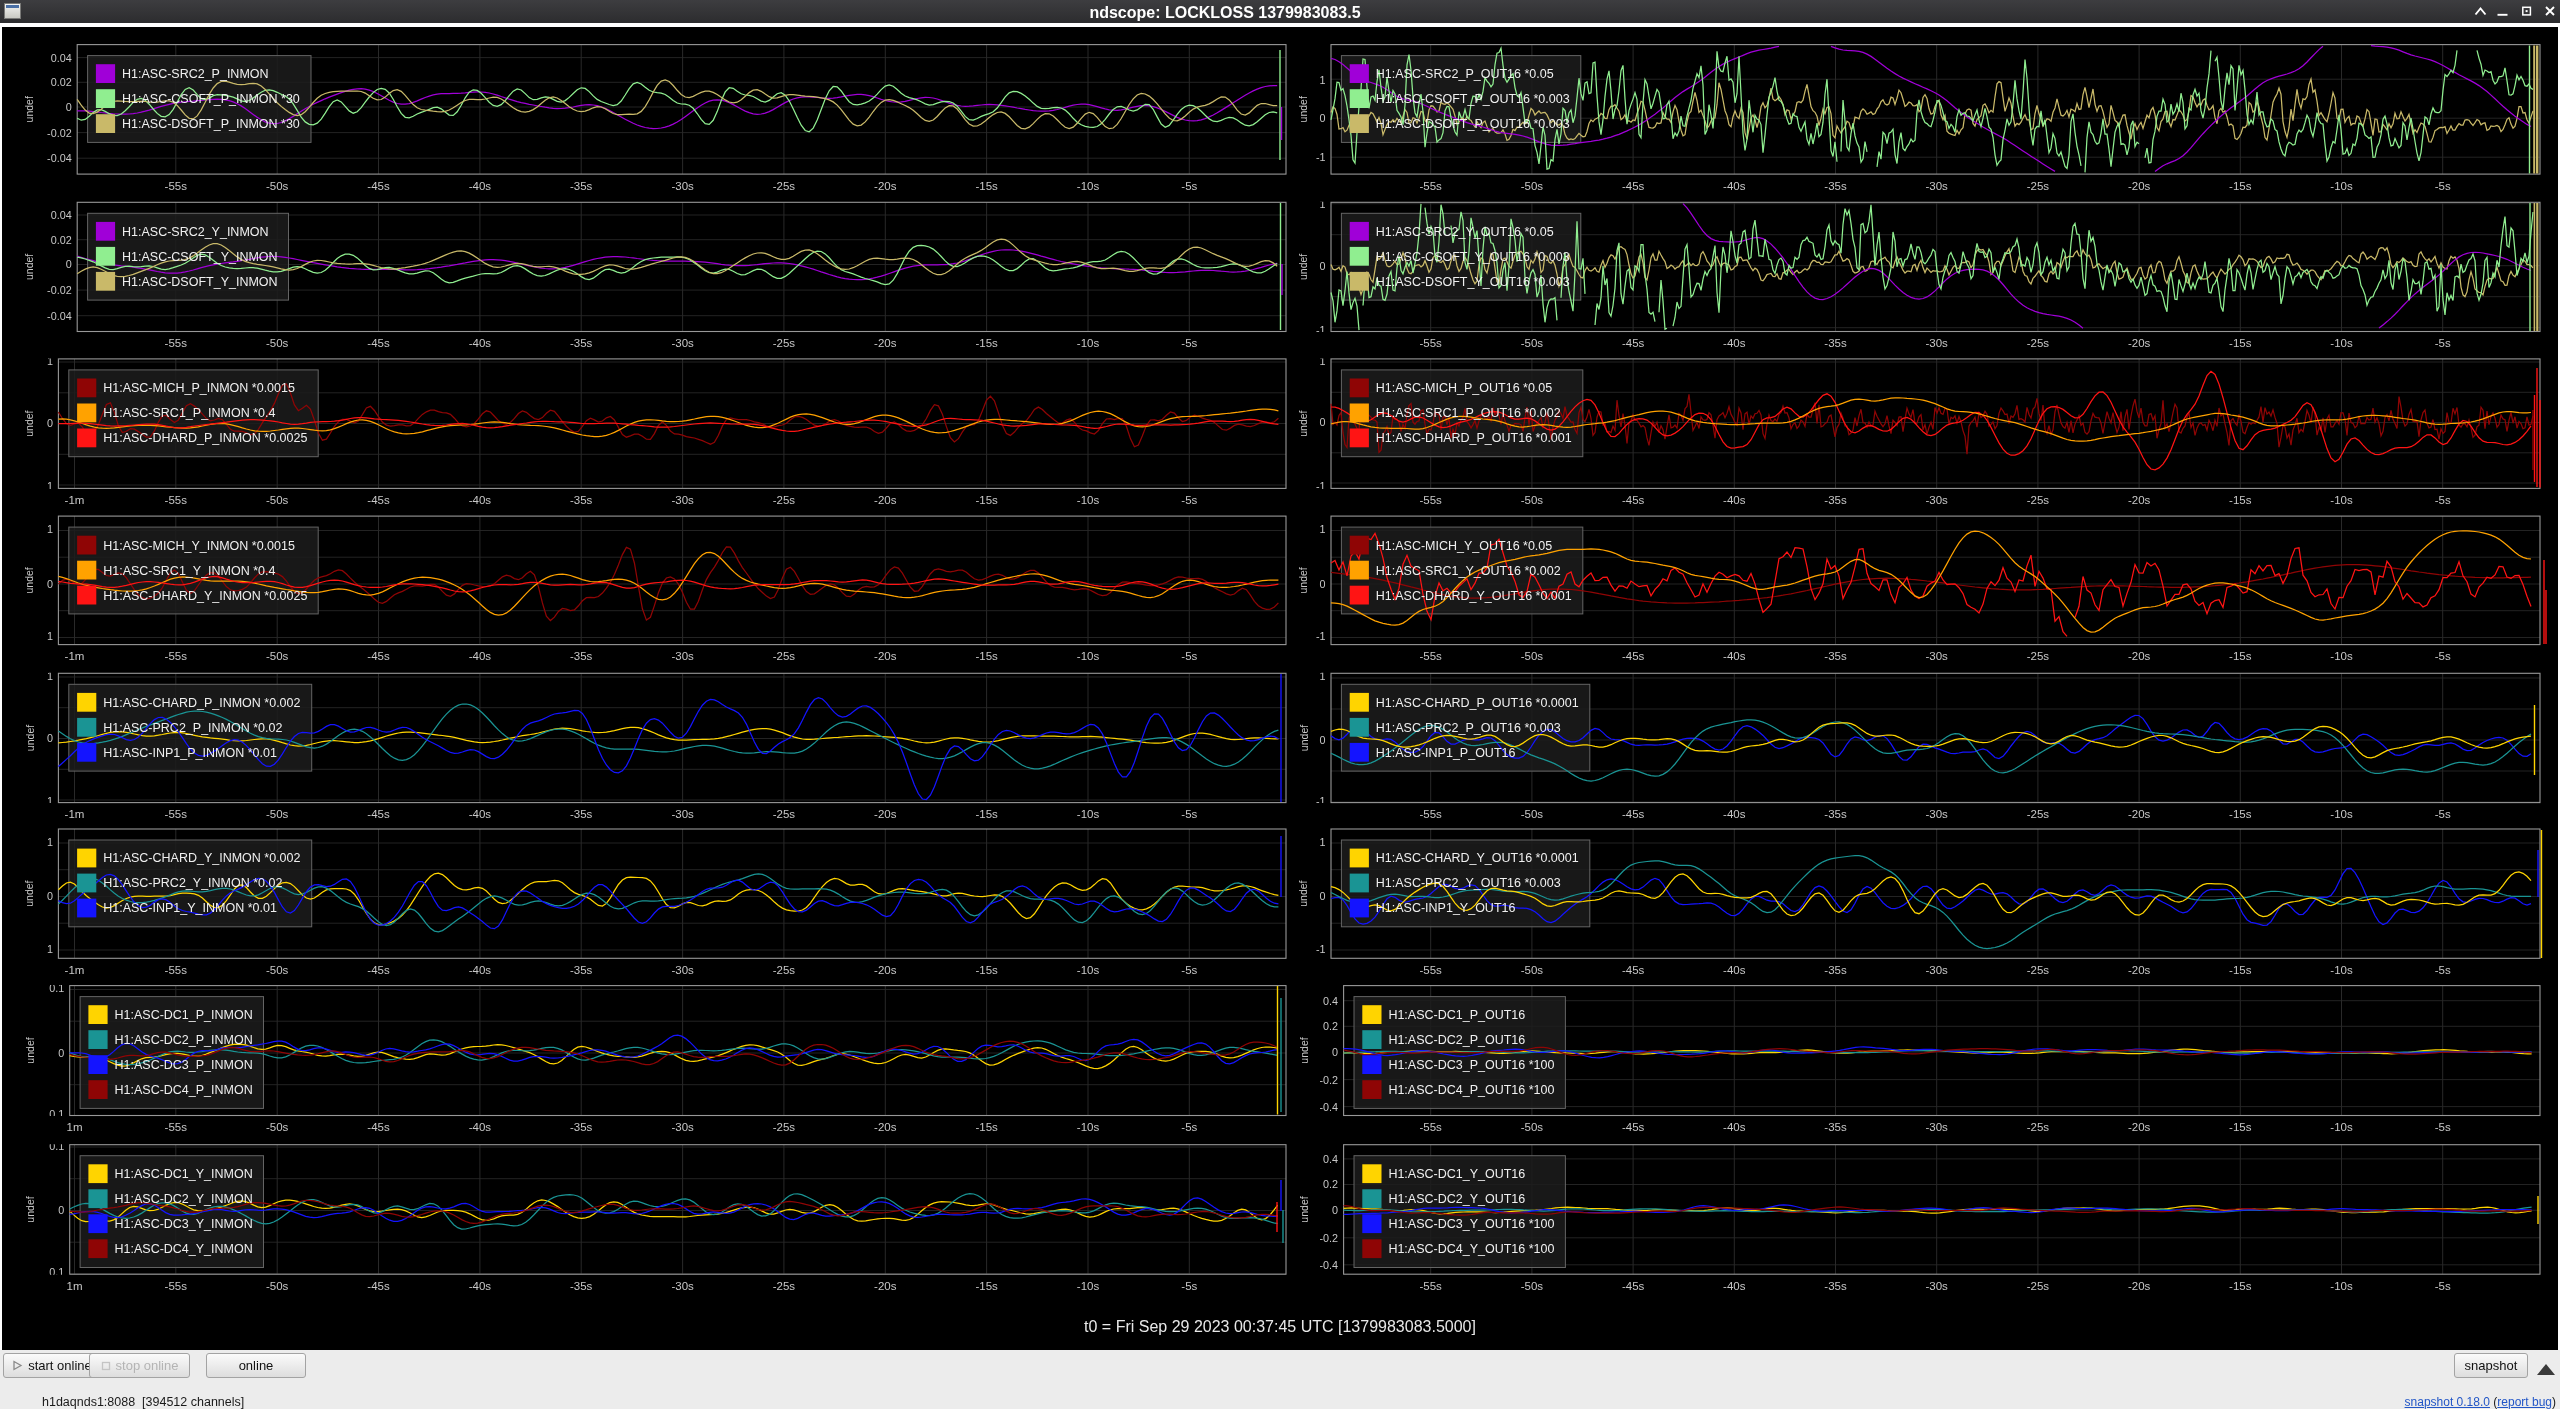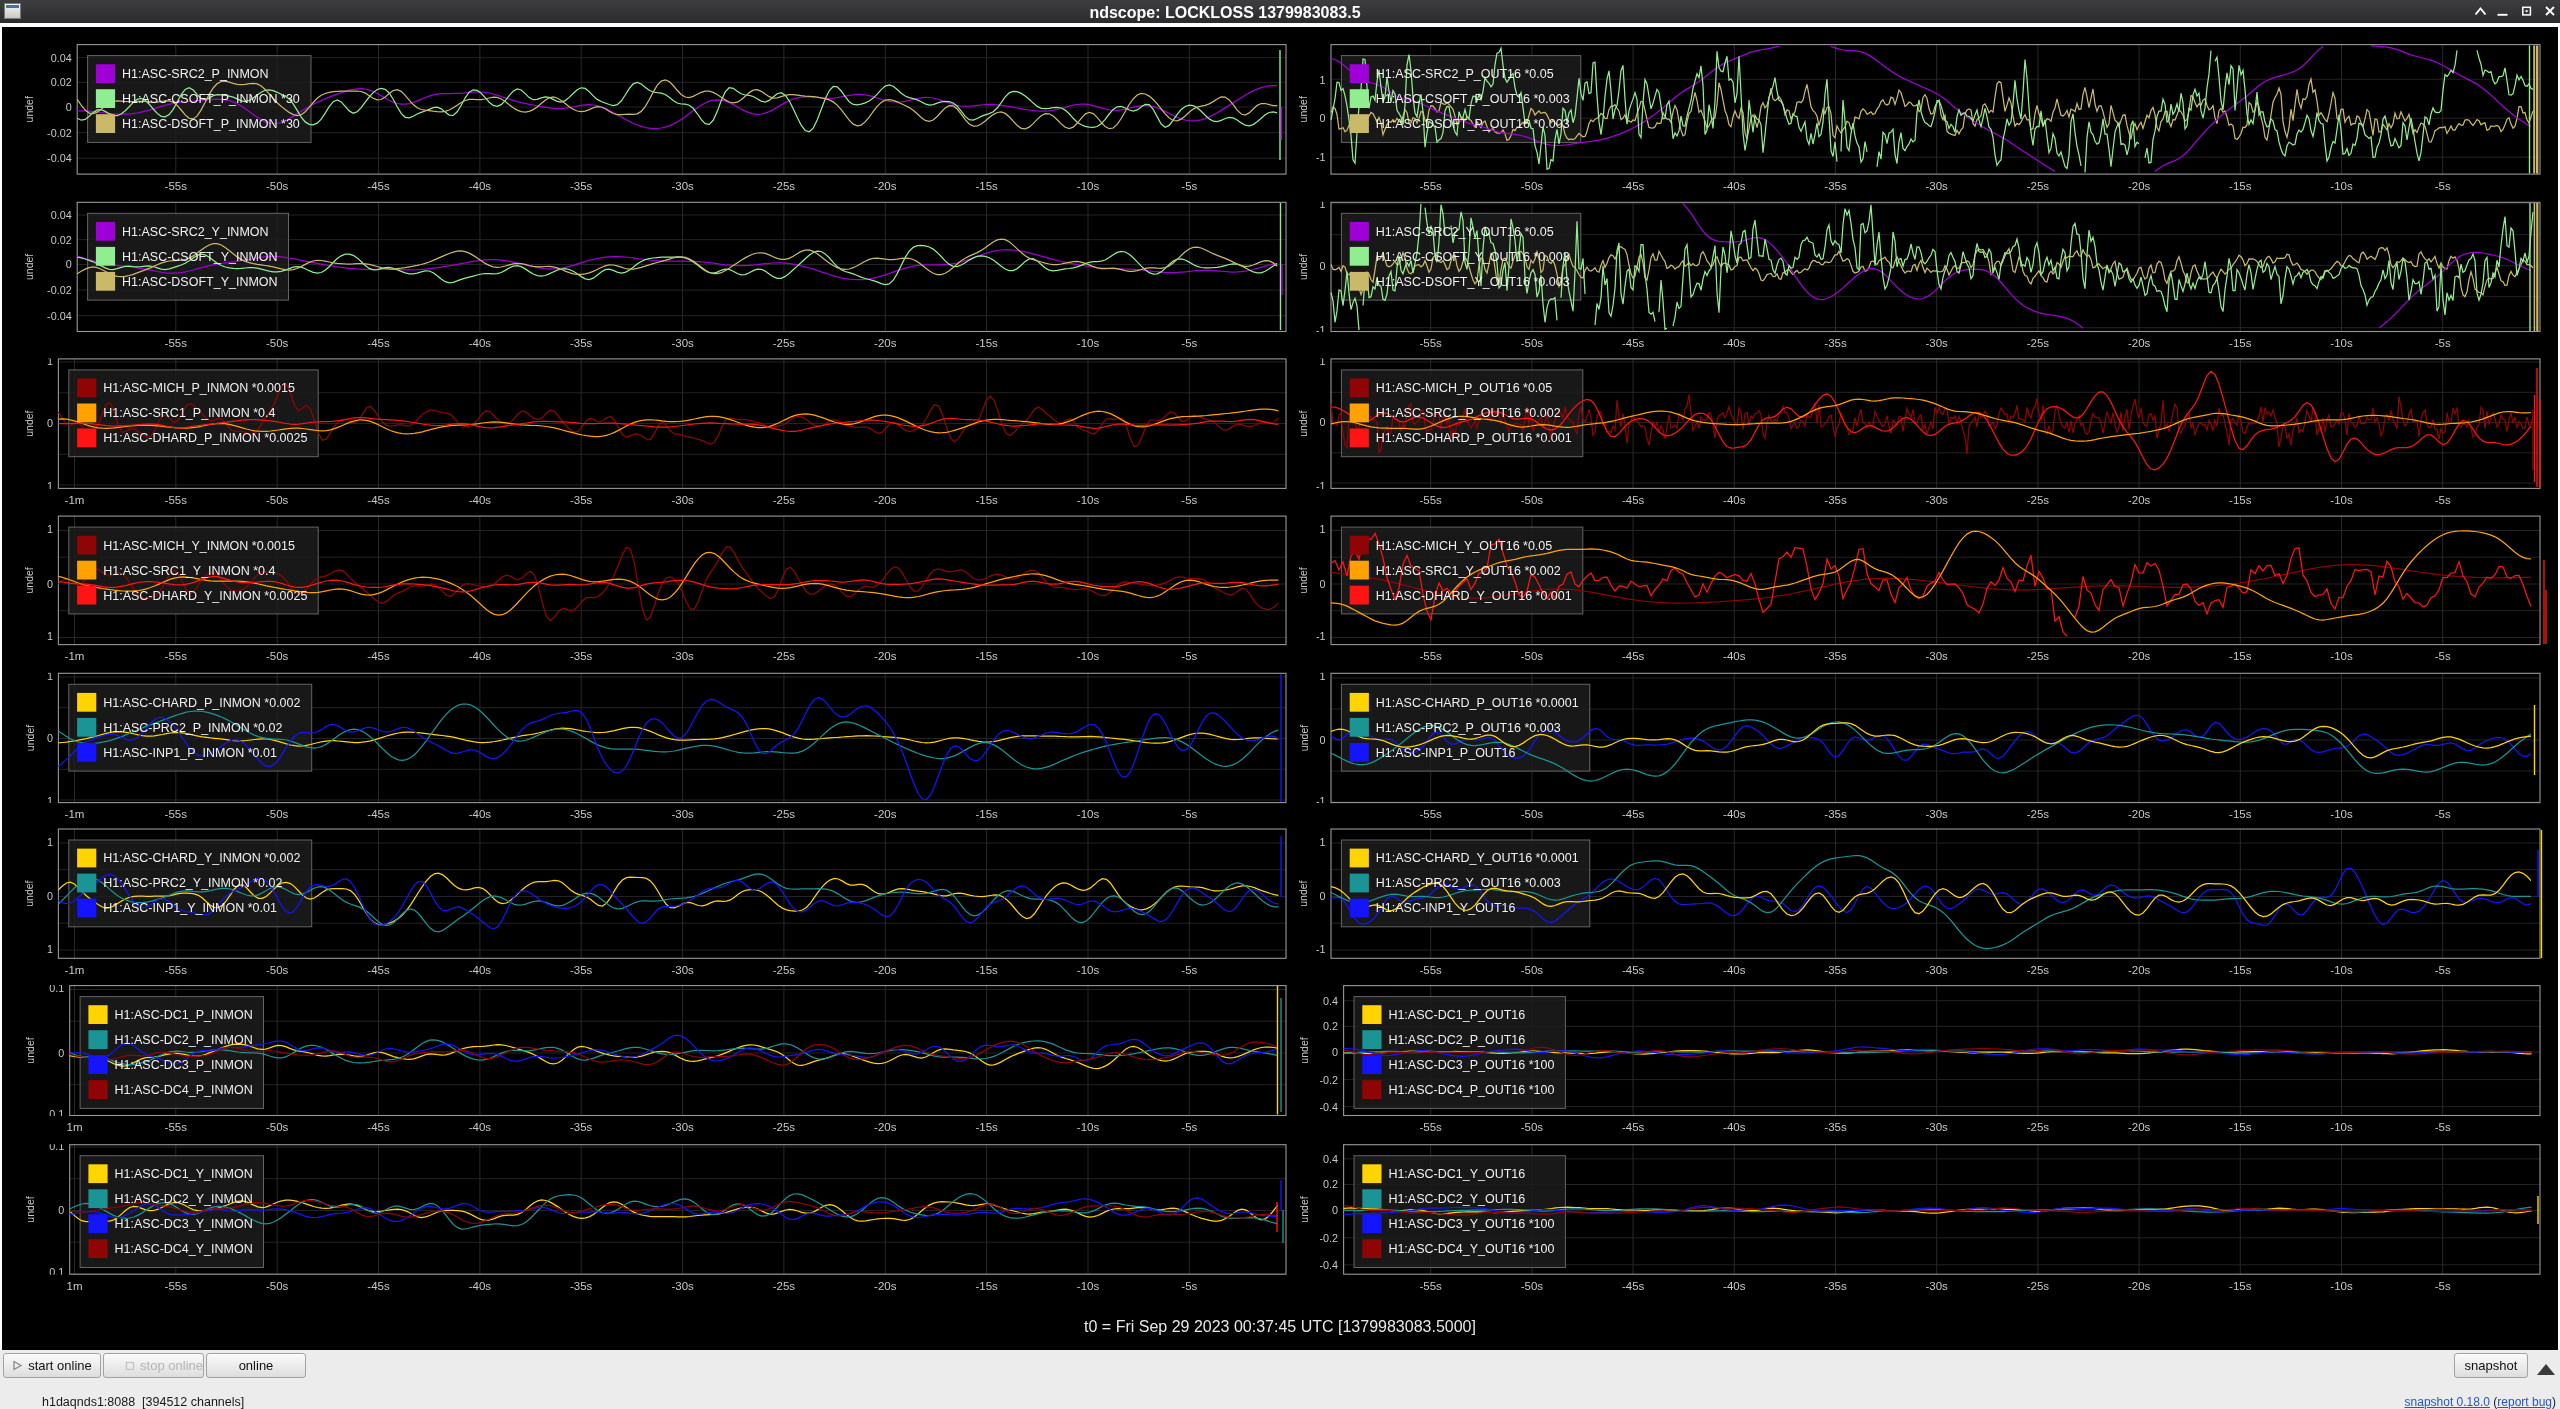--- a/index.html
+++ b/index.html
@@ -841,21 +841,21 @@
     <line x1="27.5" y1="14.8" x2="37.5" y2="14.8" stroke="#fff" stroke-width="1.9"></line>
     <rect x="52.8" y="7.3" width="7.6" height="7.6" stroke="#fff" stroke-width="1.5" fill="none"></rect>
     <rect x="55.6" y="10.1" width="2" height="2" fill="#fff"></rect>
     <path d="M76 7 L84 15 M84 7 L76 15" stroke="#fff" stroke-width="1.9"></path>
   </svg>
 </div>
 <div id="toolbar">
   <div class="btn" style="left:3px;width:98px;"><svg width="11" height="11" style="vertical-align:-1px;margin-right:5px">
         <path d="M2 1.5 L9 5.5 L2 9.5 Z" fill="none" stroke="#8a8a8a" stroke-width="1.3"></path>
       </svg>start online</div>
-  <div class="btn" style="left:103px;width:101px;color:#b4b4b4;text-align:right;"><svg width="10" height="10" style="vertical-align:-1px;margin-right:5px">
+  <div class="btn" style="left:89px;width:101px;color:#b4b4b4;"><svg width="10" height="10" style="vertical-align:-1px;margin-right:5px">
         <rect x="1.5" y="1.5" width="7" height="7" fill="none" stroke="#c4c4c4" stroke-width="1.3"></rect>
       </svg>stop online</div>
   <div class="btn" style="left:206px;width:100px;">online</div>
   <div class="btn" style="left:2454px;width:74px;">snapshot</div>
   <div id="arrowbtn"></div>
   <div id="status">h1daqnds1:8088&nbsp; [394512 channels]</div>
   <div id="verlink"><span class="lk">snapshot 0.18.0</span> (<span class="lk">report bug</span>)</div>
 </div>
 
 </body></html>

